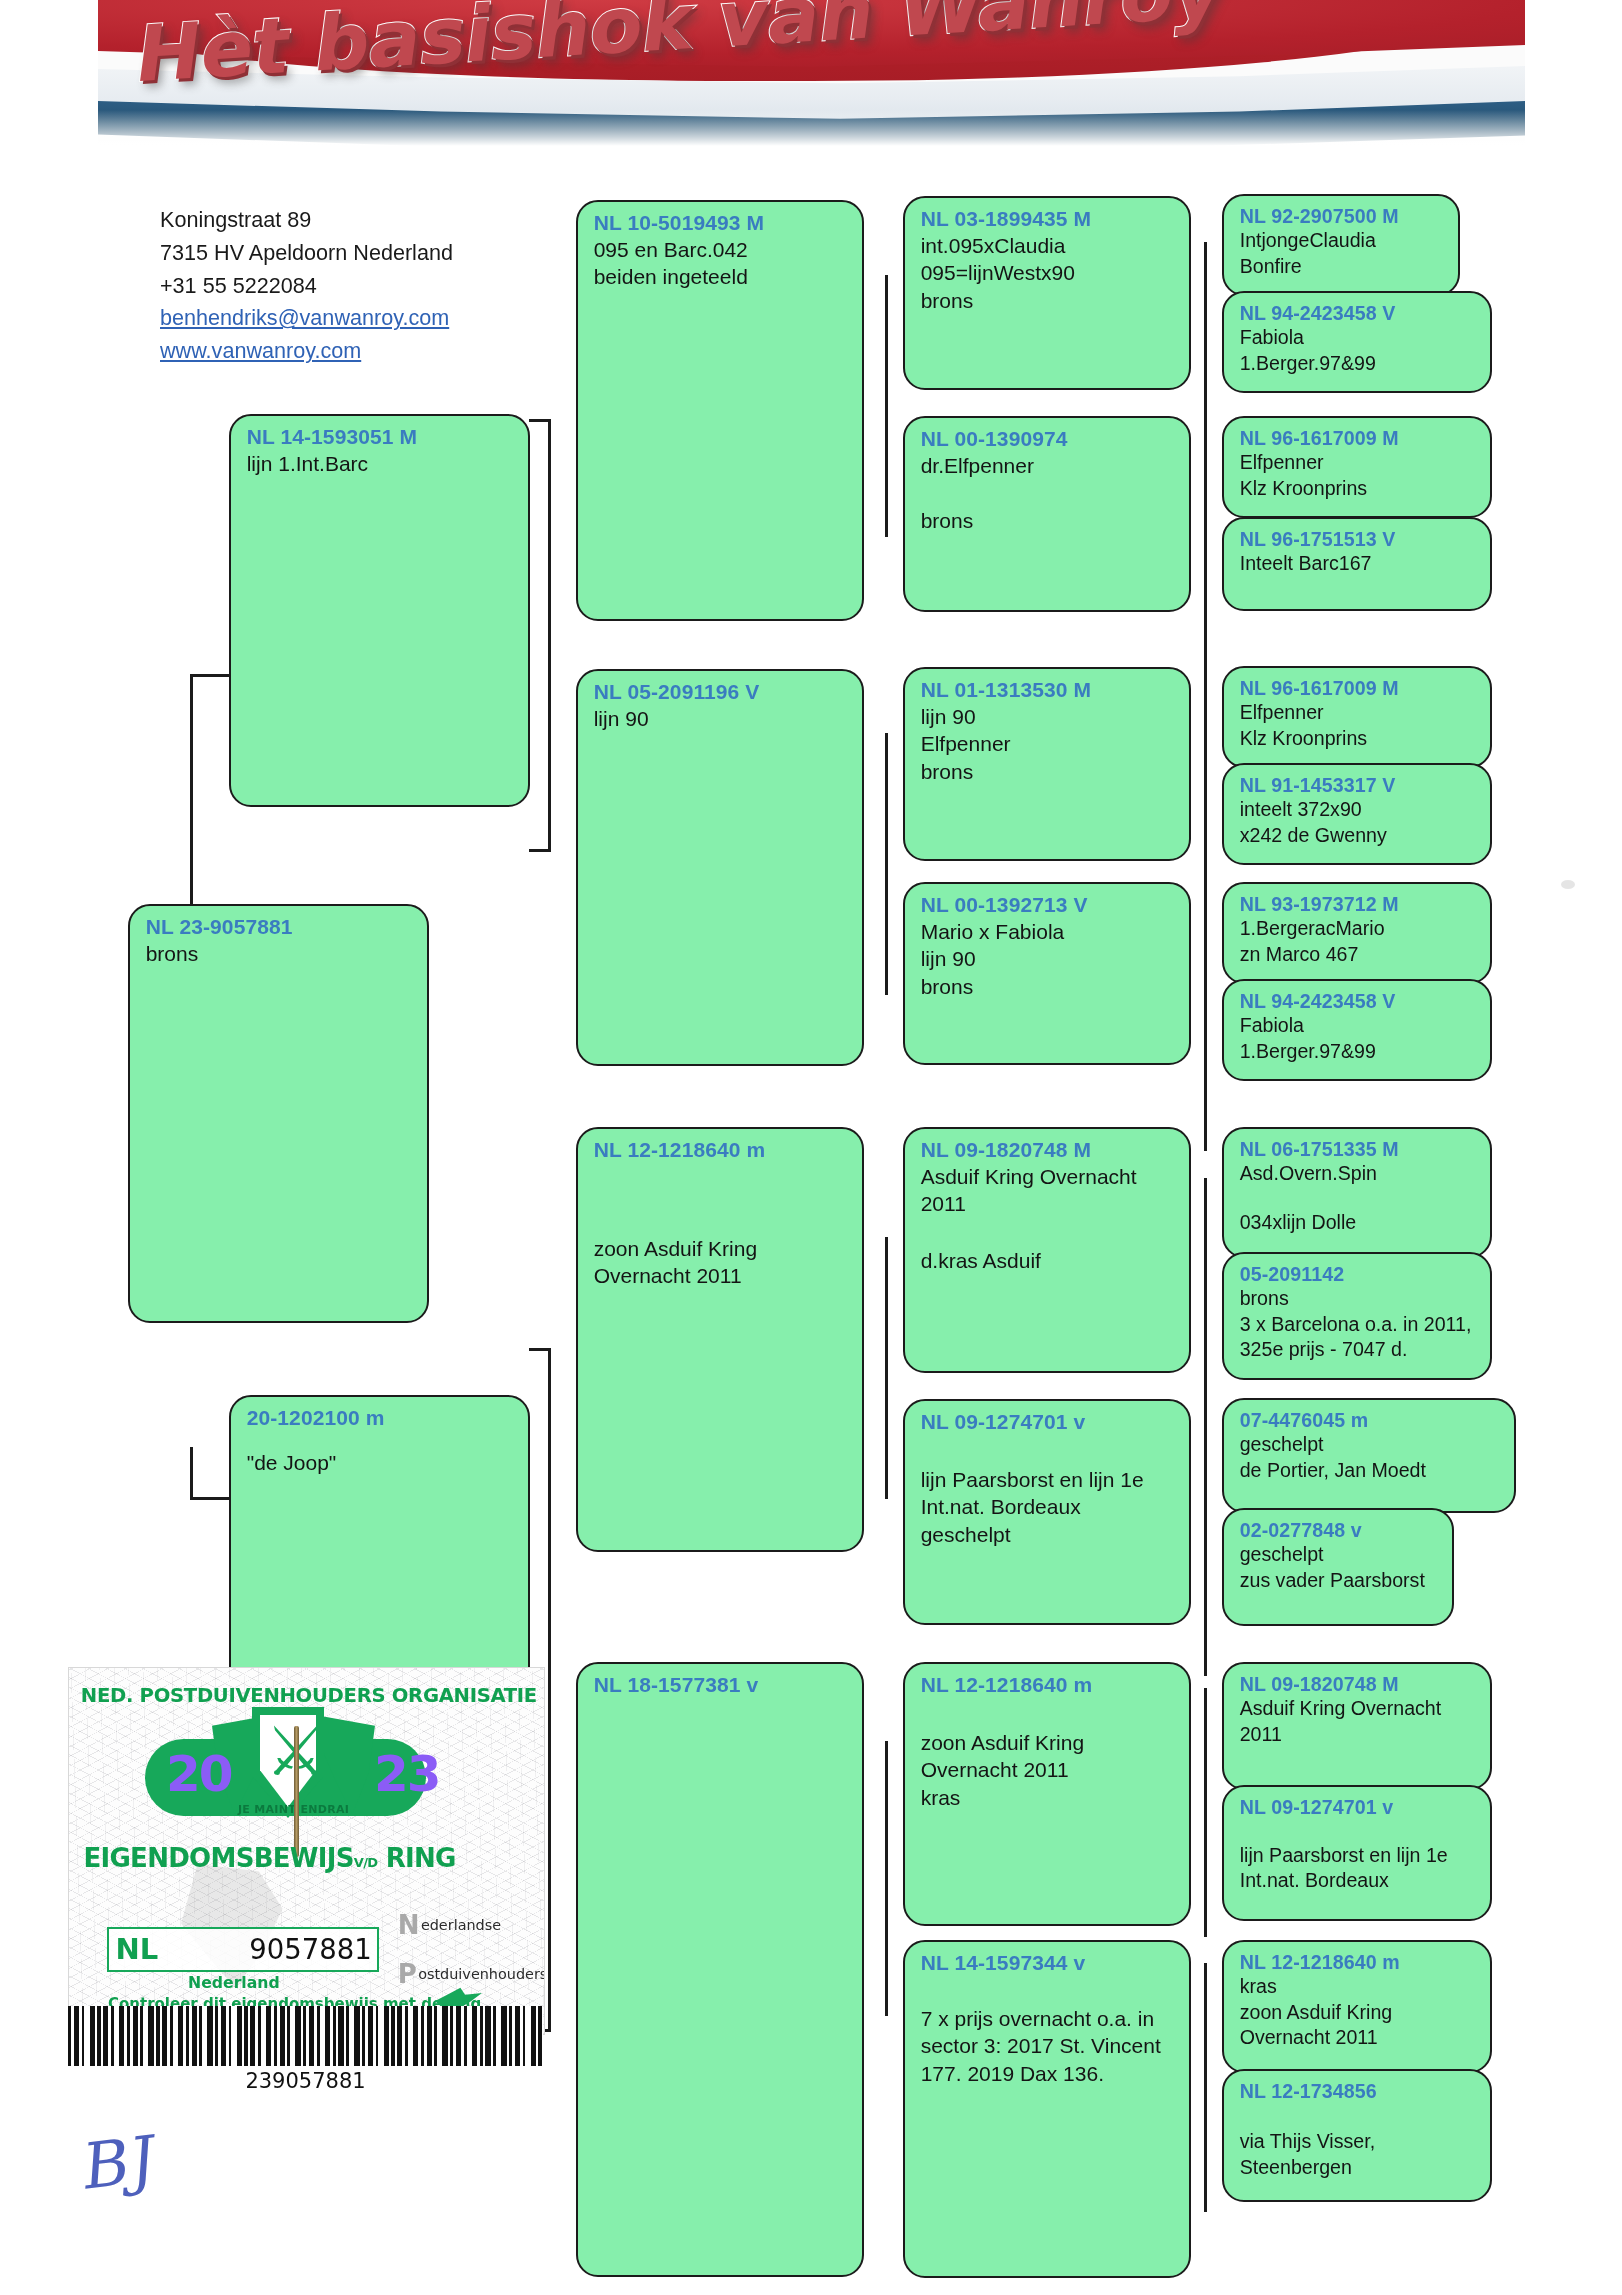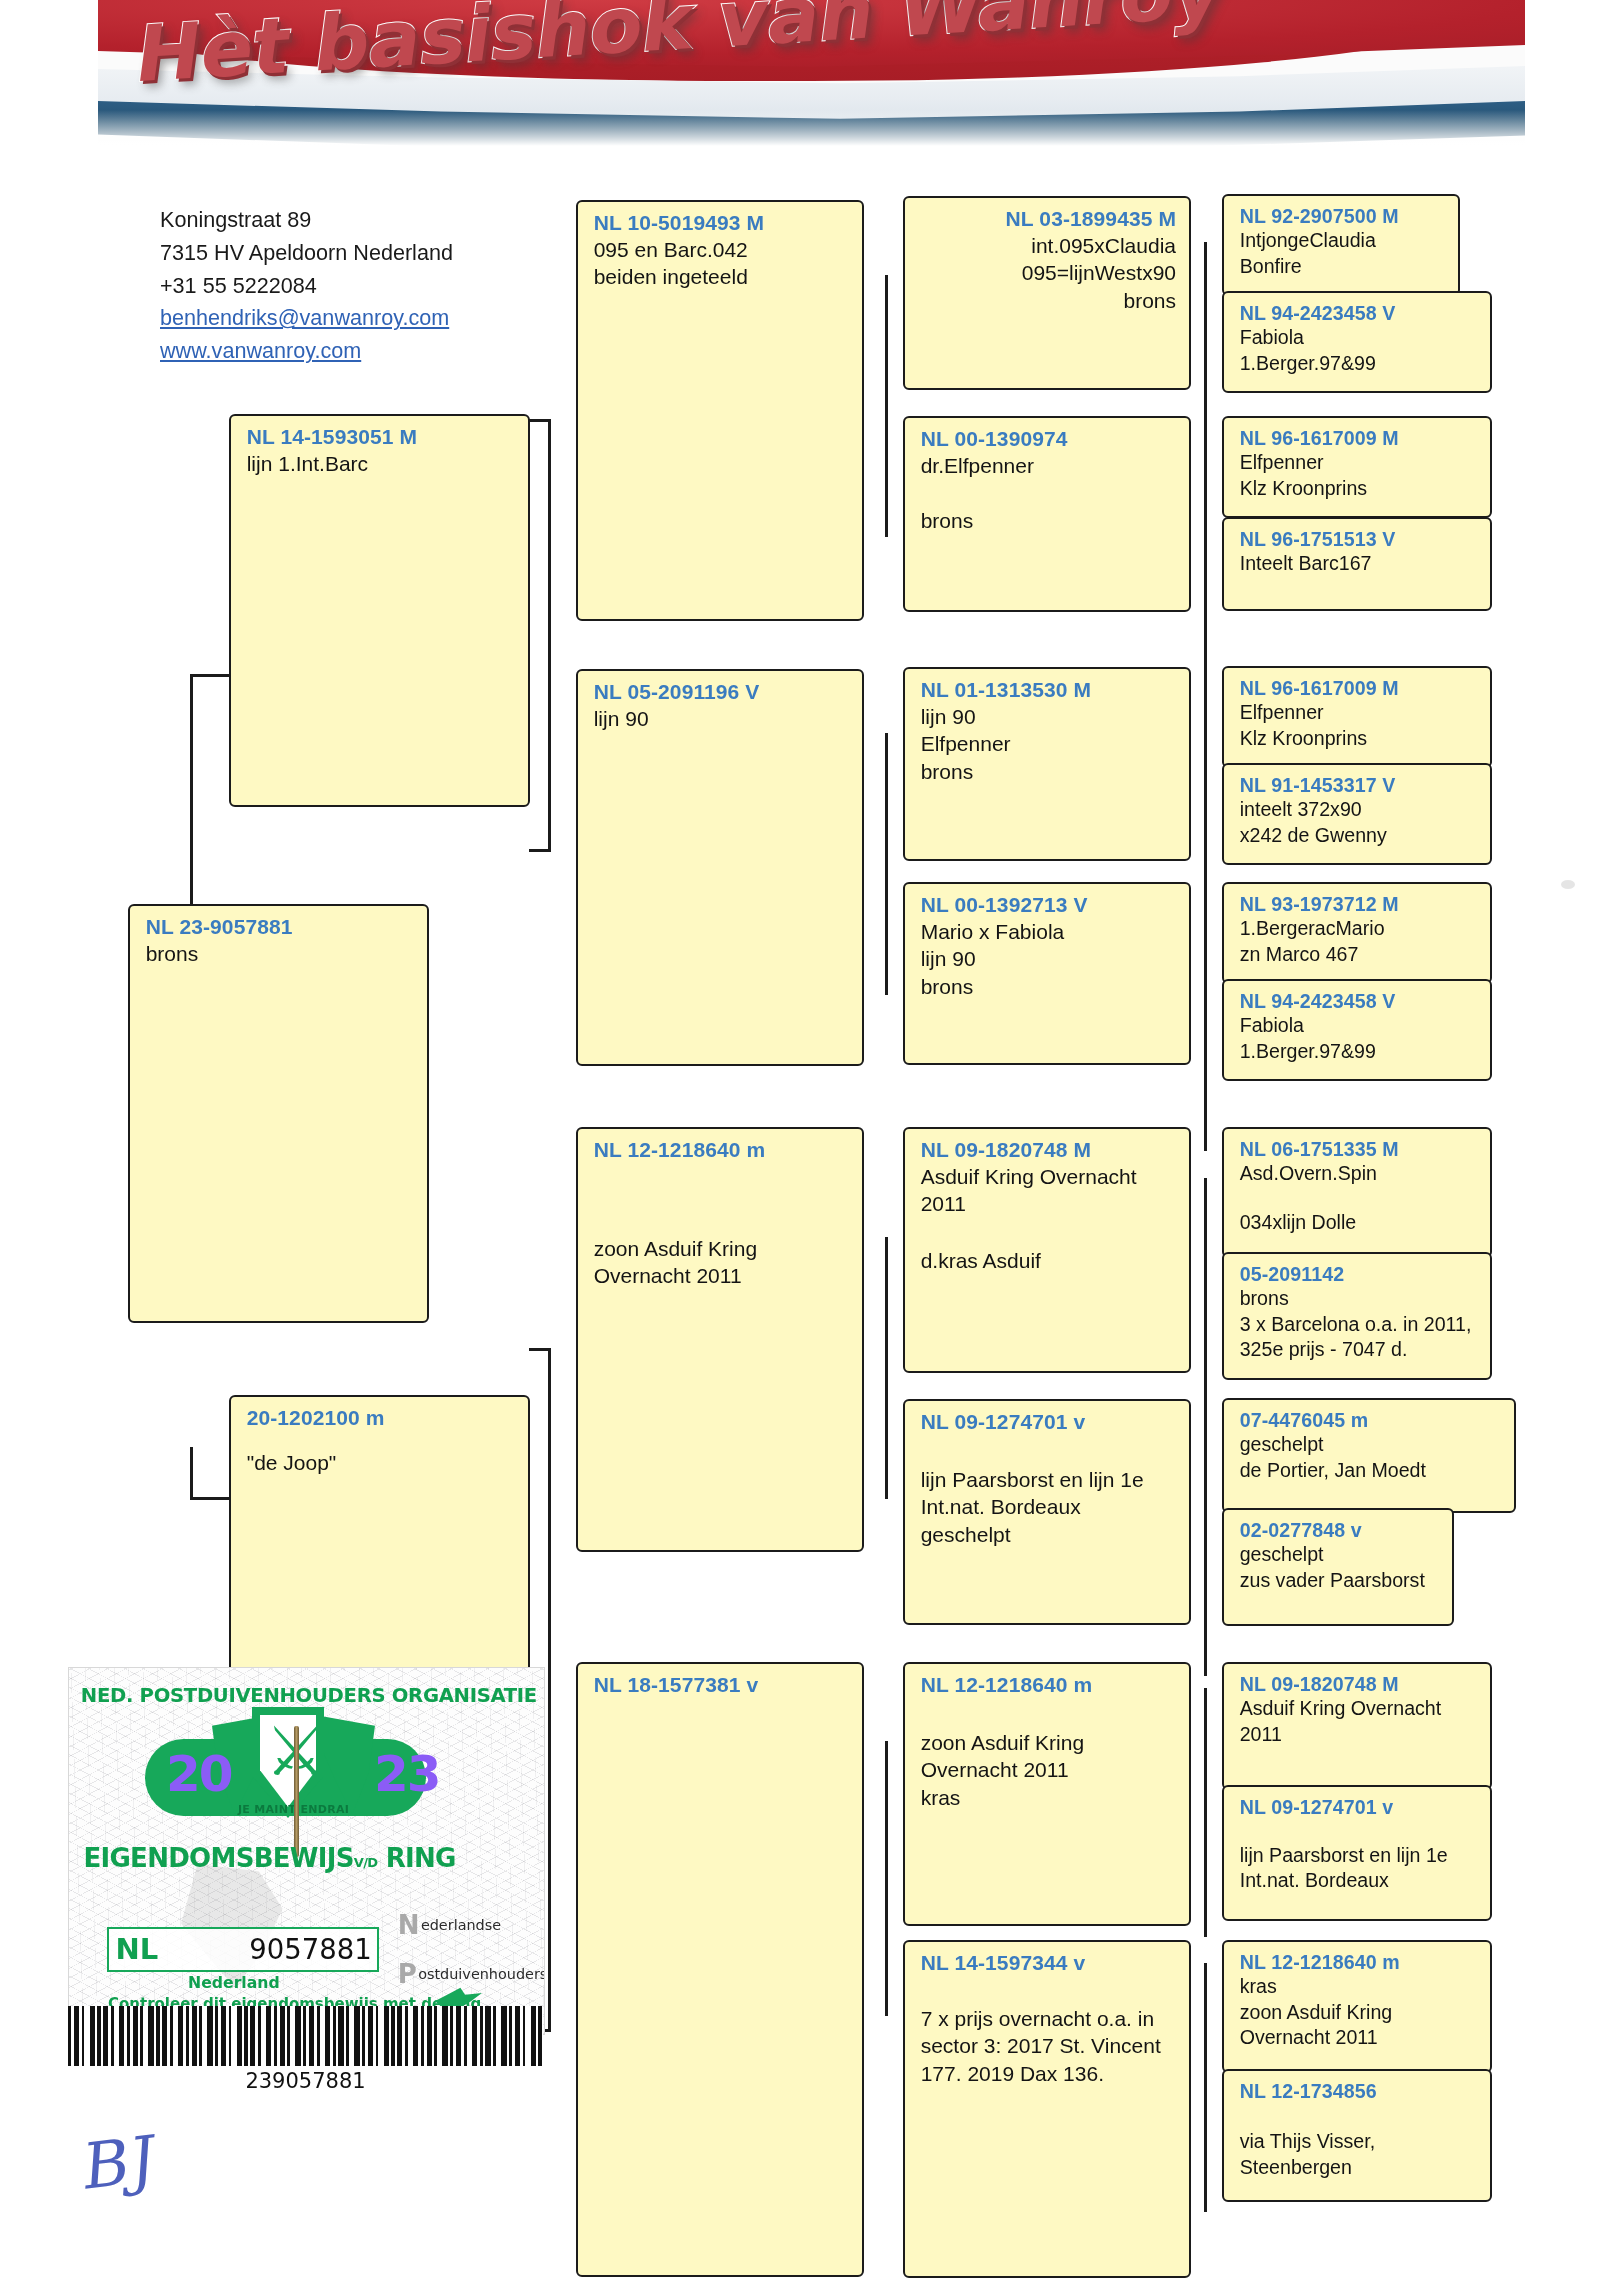--- a/index.html
+++ b/index.html
@@ -69,22 +69,22 @@
     font-size:21.6px;color:#1a1a1a;line-height:1.52;
   }
   #contact .nm{font-weight:bold;font-size:25px;letter-spacing:0.1px;}
   #contact a{color:#2f62b5;text-decoration:underline;display:block;}
 
   
   .bx{
     position:absolute;
     box-sizing:border-box;
     border:2.6px solid #1b1b1b;
-    border-radius:6px;
-    background:#fef9c3;
+    border-radius:22px;
+    background:#86efac;
     padding:9.2px 13px 6.5px 15.7px;
     overflow:hidden;
   }
   .bx .rg{
     color:#3a7cc0;font-weight:bold;font-size:21px;line-height:1.18;
     letter-spacing:0.1px;white-space:nowrap;
   }
   .bx .ln{
     color:#141414;font-size:21px;line-height:1.30;
   }
@@ -299,21 +299,21 @@
   <div class="rg">NL 12-1218640 m</div>
   <div class="sp" style="height:72px;"></div>
   <div class="ln">zoon Asduif Kring</div>
   <div class="ln">Overnacht 2011</div>
 </div>
 
 <div class="bx" style="left:576px;top:1662px;width:288px;height:615px;">
   <div class="rg">NL 18-1577381 v</div>
 </div>
 
-<div class="bx" style="left:903px;top:196px;width:288px;height:194px;text-align:right;">
+<div class="bx" style="left:903px;top:196px;width:288px;height:194px;">
   <div class="rg">NL 03-1899435 M</div>
   <div class="ln">int.095xClaudia</div>
   <div class="ln">095=lijnWestx90</div>
   <div class="ln">brons</div>
 </div>
 
 <div class="bx" style="left:903px;top:416px;width:288px;height:196px;">
   <div class="rg">NL 00-1390974</div>
   <div class="ln">dr.Elfpenner</div>
   <div class="sp" style="height:27.5px;"></div>

